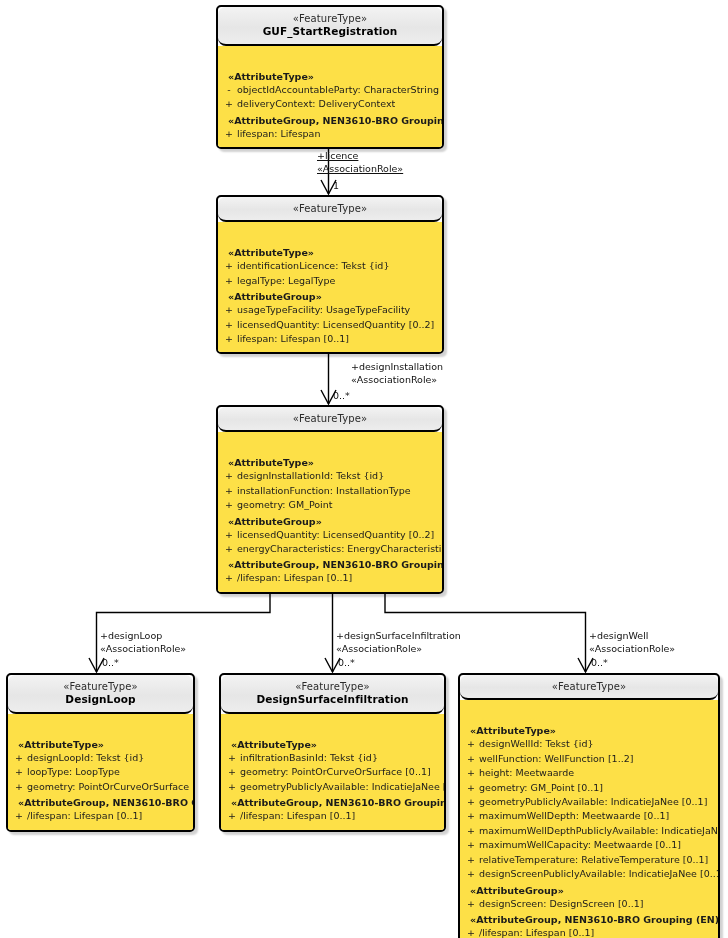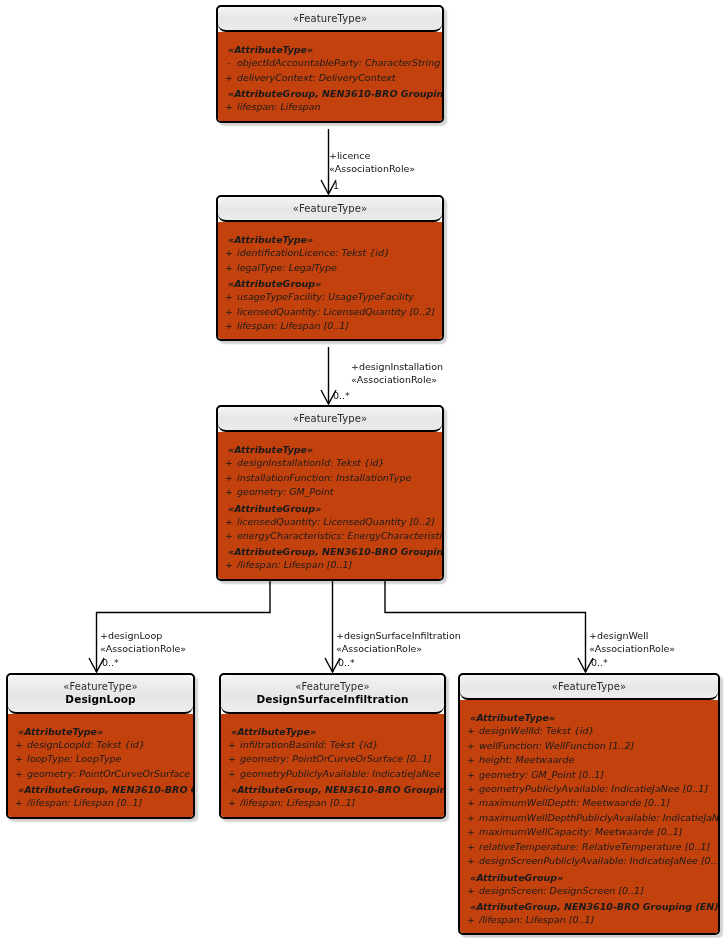--- a/index.html
+++ b/index.html
@@ -45,23 +45,22 @@
     color: #2b2b2b;
     letter-spacing: 0.1px;
   }
   .cls-name {
     font-size: 10.5px;
     font-weight: bold;
     color: #000000;
     letter-spacing: 0.1px;
   }
   .uml-body {
-    padding: 10px 0 6px 0;
-    background: #c2410c;
-    font-style: italic;
+    padding: 23px 0 6px 0;
+    background: #fde047;
   }
   .grp {
     font-size: 9.5px;
     color: #1b1b1b;
     padding: 3px 4px 1px 10px;
     white-space: nowrap;
     overflow: hidden;
     font-weight: 600;
   }
   .grp.first { padding-top: 2px; }
@@ -130,21 +129,21 @@
       <line x1="332.5" y1="581" x2="332.5" y2="672" stroke="#000" stroke-width="1.4"></line>
       <polyline points="325,658 332.5,672 340,658" fill="none" stroke="#000" stroke-width="1.4"></polyline>
     </g>
 
     <g>
       <polyline points="385,581 385,612.5 585.5,612.5 585.5,672" fill="none" stroke="#000" stroke-width="1.4"></polyline>
       <polyline points="578,658 585.5,672 593,658" fill="none" stroke="#000" stroke-width="1.4"></polyline>
     </g>
   </svg>
 
-  <div class="conn-label" style="left:329px; top:149px;">
+  <div class="conn-label" style="left:317px; top:149px;text-decoration:underline;">
     <div>+licence</div>
     <div>«AssociationRole»</div>
   </div>
   <div class="conn-mult" style="left:333px; top:180px;">1</div>
 
   <div class="conn-label" style="left:331px; top:360px;margin-left:20px;">
     <div>+designInstallation</div>
     <div>«AssociationRole»</div>
   </div>
   <div class="conn-mult" style="left:333px; top:390px;">0..*</div>
@@ -163,20 +162,21 @@
 
   <div class="conn-label" style="left:589px; top:629px;">
     <div>+designWell</div>
     <div>«AssociationRole»</div>
   </div>
   <div class="conn-mult" style="left:591px; top:657px;">0..*</div>
 
   <div class="uml-box" id="box-guf-startregistration" style="left:216px; top:5px; width:228px;">
     <div class="uml-header">
       <div class="stereo">«FeatureType»</div>
+      <div class="cls-name">GUF_StartRegistration</div>
     </div>
     <div class="uml-body">
       <div class="grp first">«AttributeType»</div>
       <div class="attr">
         <span class="vis">-</span>
         <span class="sig">objectIdAccountableParty: CharacterString [0..1]</span>
       </div>
       <div class="attr">
         <span class="vis">+</span>
         <span class="sig">deliveryContext: DeliveryContext</span>

